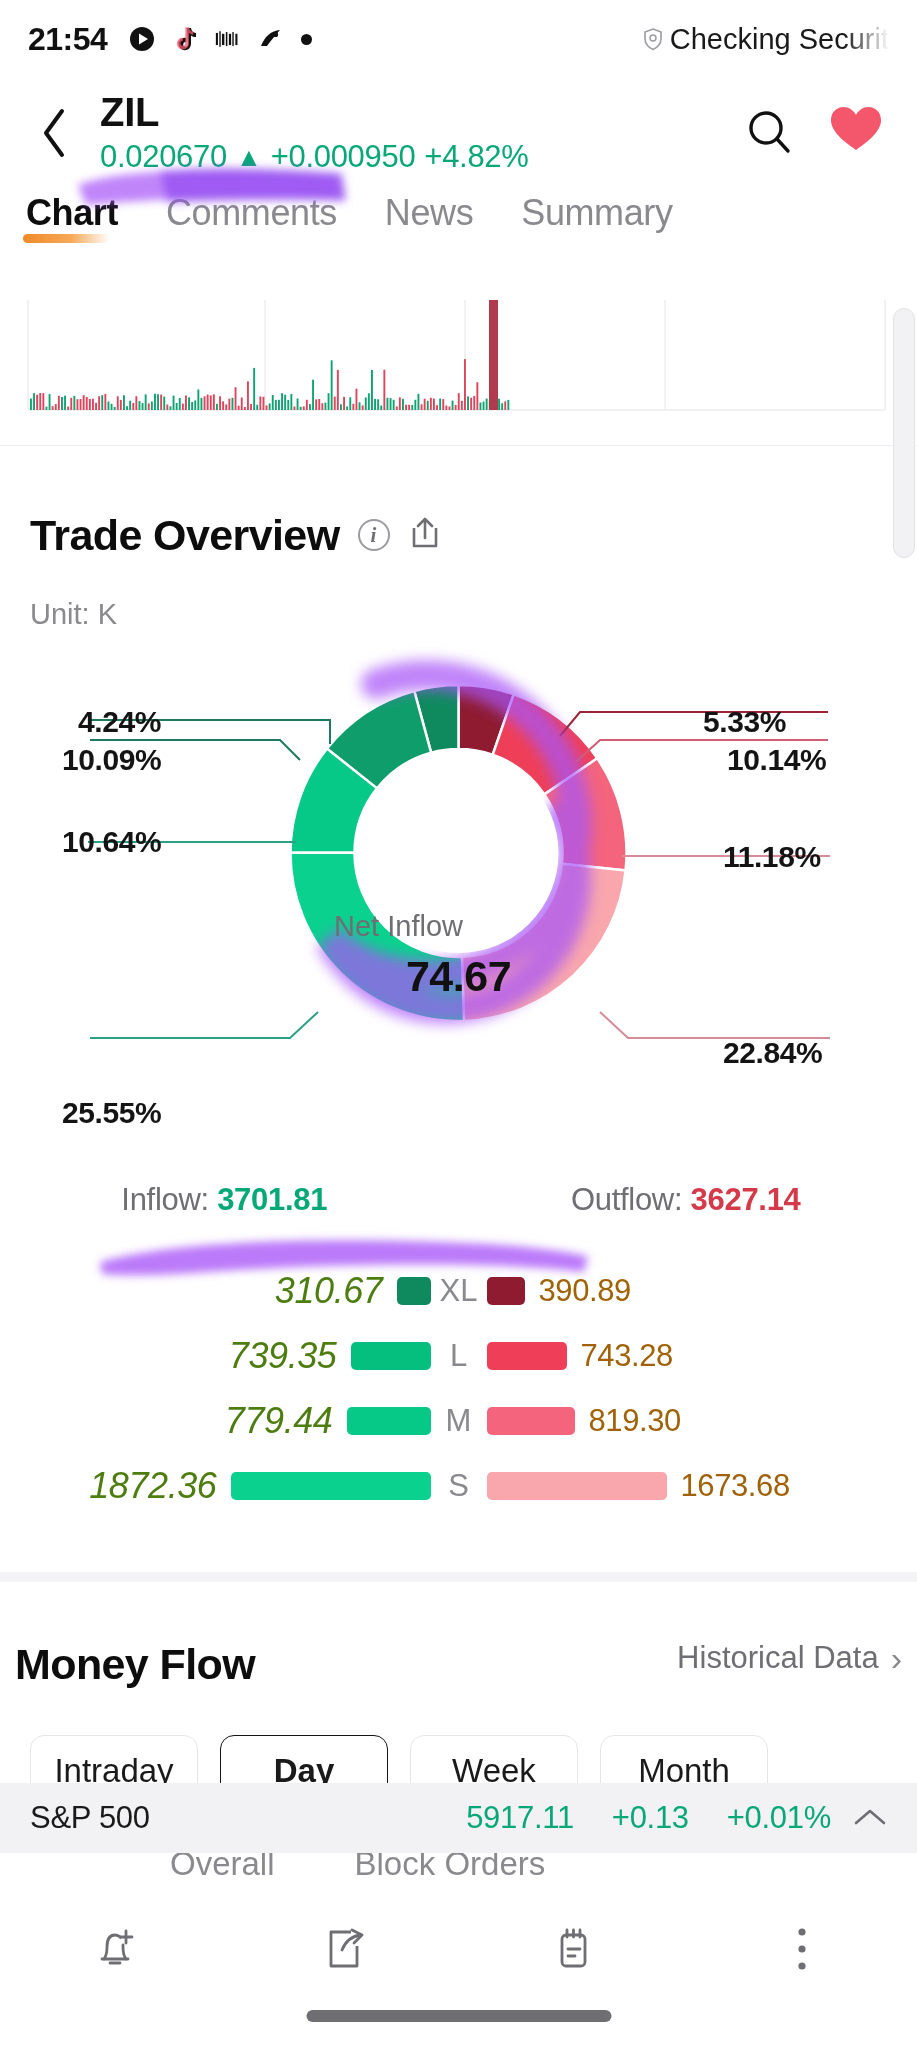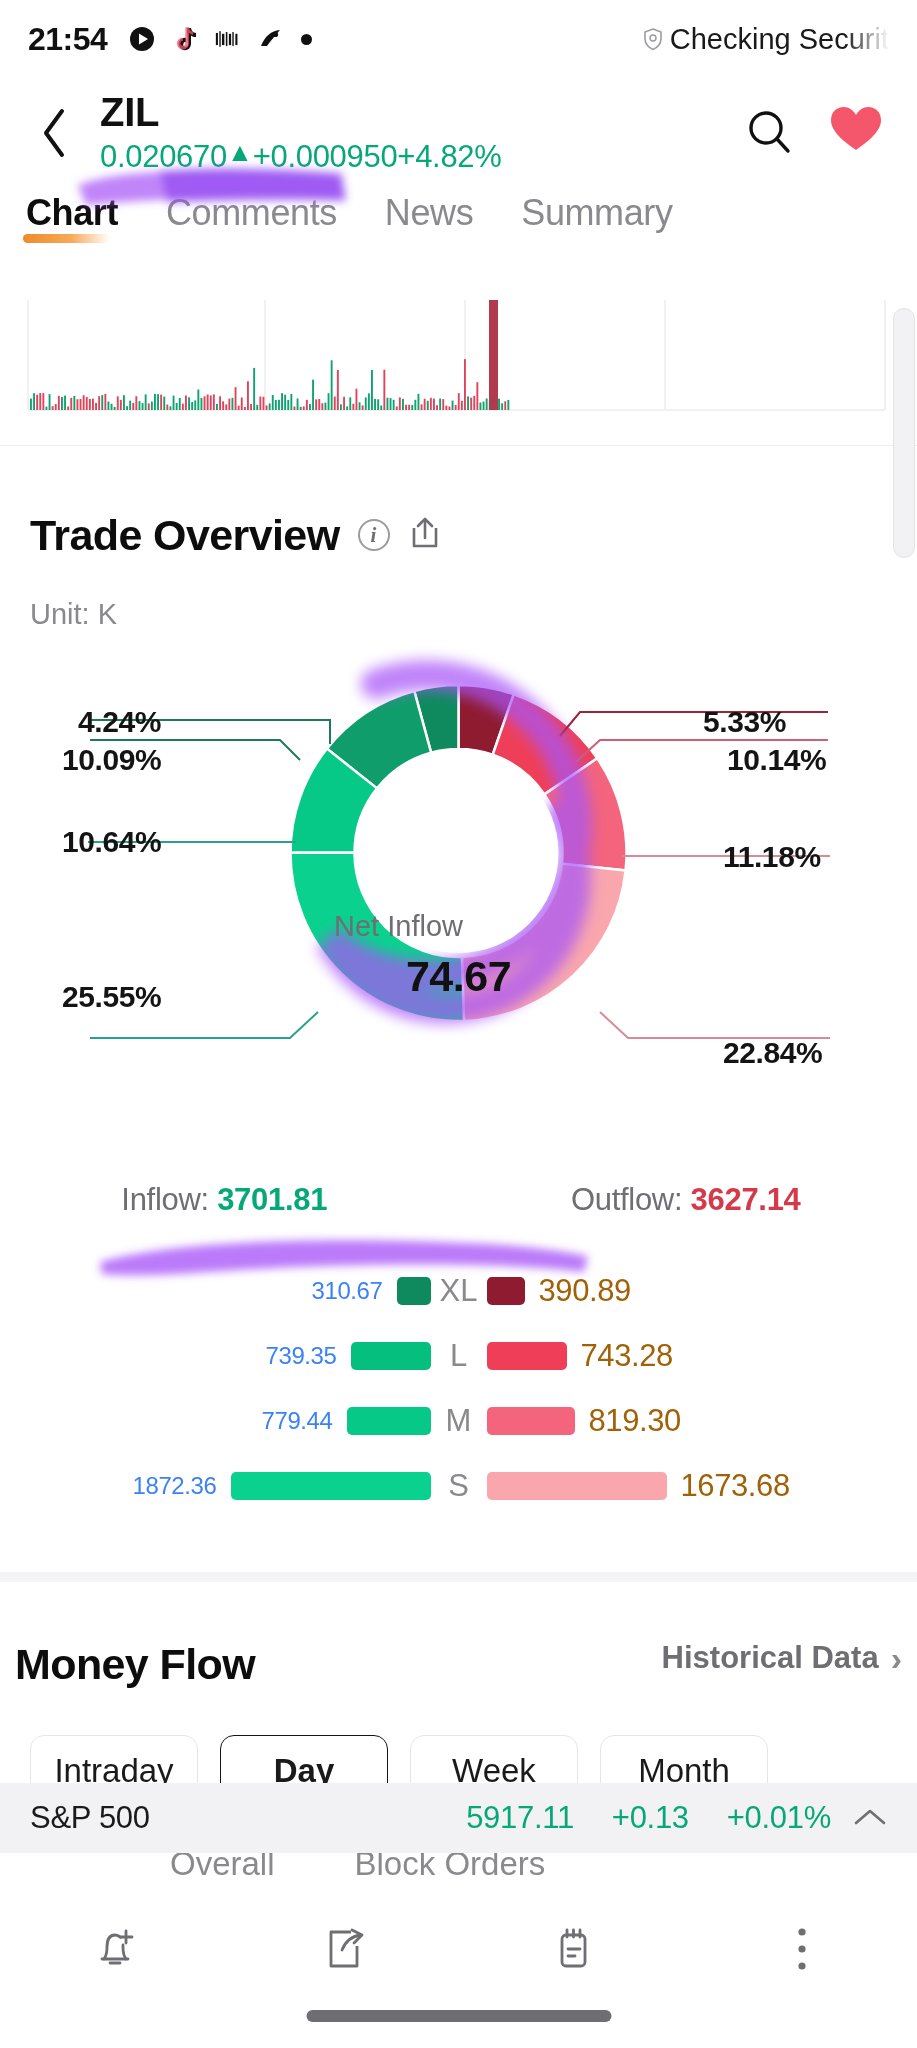--- a/index.html
+++ b/index.html
@@ -28,21 +28,21 @@
   .dot-badge { width:11px; height:11px; border-radius:50%; background:#111; }
 
   
   .header {
     position:absolute; top:78px; left:0; width:917px; height:110px;
     display:flex; align-items:center; padding:0 26px;
   }
   .back-btn { width:56px; height:56px; display:flex; align-items:center; justify-content:center; }
   .hdr-titles { margin-left:18px; }
   .sym { font-size:40px; font-weight:700; color:#111; line-height:1.08; letter-spacing:-0.3px;}
-  .quote-row { display:flex; align-items:flex-start; margin-top:4px; }
+  .quote-row { display:flex; align-items:center; gap:9px; margin-top:4px; }
   .qprice { font-size:31px; color:#07a878; font-weight:400; letter-spacing:-0.3px;}
   .qarrow { color:#07a878; font-size:26px; line-height:1; }
   .qchg, .qpct { font-size:31px; color:#07a878; letter-spacing:-0.3px;}
   .hdr-actions { margin-left:auto; display:flex; align-items:center; gap:34px; padding-right:8px;}
   .heart { color:#f4566c; font-size:52px; line-height:1; }
 
   
   .tabs {
     position:absolute; top:192px; left:0; width:917px; height:72px;
     display:flex; align-items:flex-start; padding:0 20px; gap:36px;
@@ -92,32 +92,32 @@
   .flowcell { width:50%; text-align:center; font-size:31px; color:#6e6e73; letter-spacing:-0.3px;}
   .flowcell.left { padding-right:40px; }
   .flowcell.right { padding-left:26px; }
   .flow-in { color:#07a878; font-weight:700; }
   .flow-out { color:#d43a4a; font-weight:700; }
 
   
   .bars { position:absolute; top:1258px; left:0; width:917px; }
   .brow { display:flex; align-items:center; height:65px; }
   .bleft { width:calc(50% - 28px); display:flex; align-items:center; justify-content:flex-end; gap:14px; padding-right:0;}
-  .bnumL { font-size:24px; color:#3b82f6; letter-spacing:-0.4px; }
+  .bnumL { font-size:36px; color:#4d7c0f; letter-spacing:-0.4px;font-style:italic; }
   .bnumR { font-size:31px; color:#a16207; letter-spacing:-0.4px; }
   .bseg { height:28px; border-radius:5px; }
   .bmid { width:56px; text-align:center; font-size:31px; color:#8a8a8e; }
   .bright { width:calc(50% - 28px); display:flex; align-items:center; justify-content:flex-start; gap:14px;}
 
   .divider { position:absolute; left:0; width:917px; height:10px; background:#f4f4f6; }
 
   
   .mf-head { top:1640px; height:70px; display:flex; align-items:flex-start; padding:0 15px; }
   .mf-title { font-size:43px; font-weight:700; color:#0d0d0d; letter-spacing:-0.6px;}
-  .mf-link { margin-left:auto; display:flex; align-items:center; gap:12px; font-size:31px; color:#6e6e73;font-weight:bold;}
+  .mf-link { margin-left:auto; display:flex; align-items:center; gap:12px; font-size:31px; color:#6e6e73;}
   .chev { font-size:34px; color:#8a8a8e; line-height:1; }
 
   .segs { position:absolute; top:1735px; left:30px; display:flex; gap:22px; }
   .seg {
     width:168px; height:72px; border-radius:14px; border:1.5px solid #e6e6e9;
     display:flex; align-items:center; justify-content:center;
     font-size:33px; color:#1a1a1a; background:#fff;
   }
   .seg.active { border-color:#141414; font-weight:700; }
 
@@ -447,21 +447,21 @@
         <circle cx="458.5" cy="213" r="100" fill="#fff"></circle>
       </svg>
   </div>
 
   <div class="ctr-cap" style="top:910px;">Net Inflow</div>
   <div class="ctr-val" style="top:952px;">74.67</div>
 
   <div class="pielabel" style="left:78px; top:705px;">4.24%</div>
   <div class="pielabel" style="left:62px; top:743px;">10.09%</div>
   <div class="pielabel" style="left:62px; top:825px;">10.64%</div>
-  <div class="pielabel" style="left:62px; top:980px;">25.55%</div>
+  <div class="pielabel" style="left:62px; top:1096px;">25.55%</div>
 
   <div class="pielabel" style="left:703px; top:705px;">5.33%</div>
   <div class="pielabel" style="left:703px; top:743px;margin-left:24px;">10.14%</div>
   <div class="pielabel" style="left:723px; top:840px;">11.18%</div>
   <div class="pielabel" style="left:723px; top:1036px;">22.84%</div>
 
   <div class="section-pad flowrow">
     <div class="flowcell left">
       <span>Inflow:</span>
       <span class="flow-in">3701.81</span>

